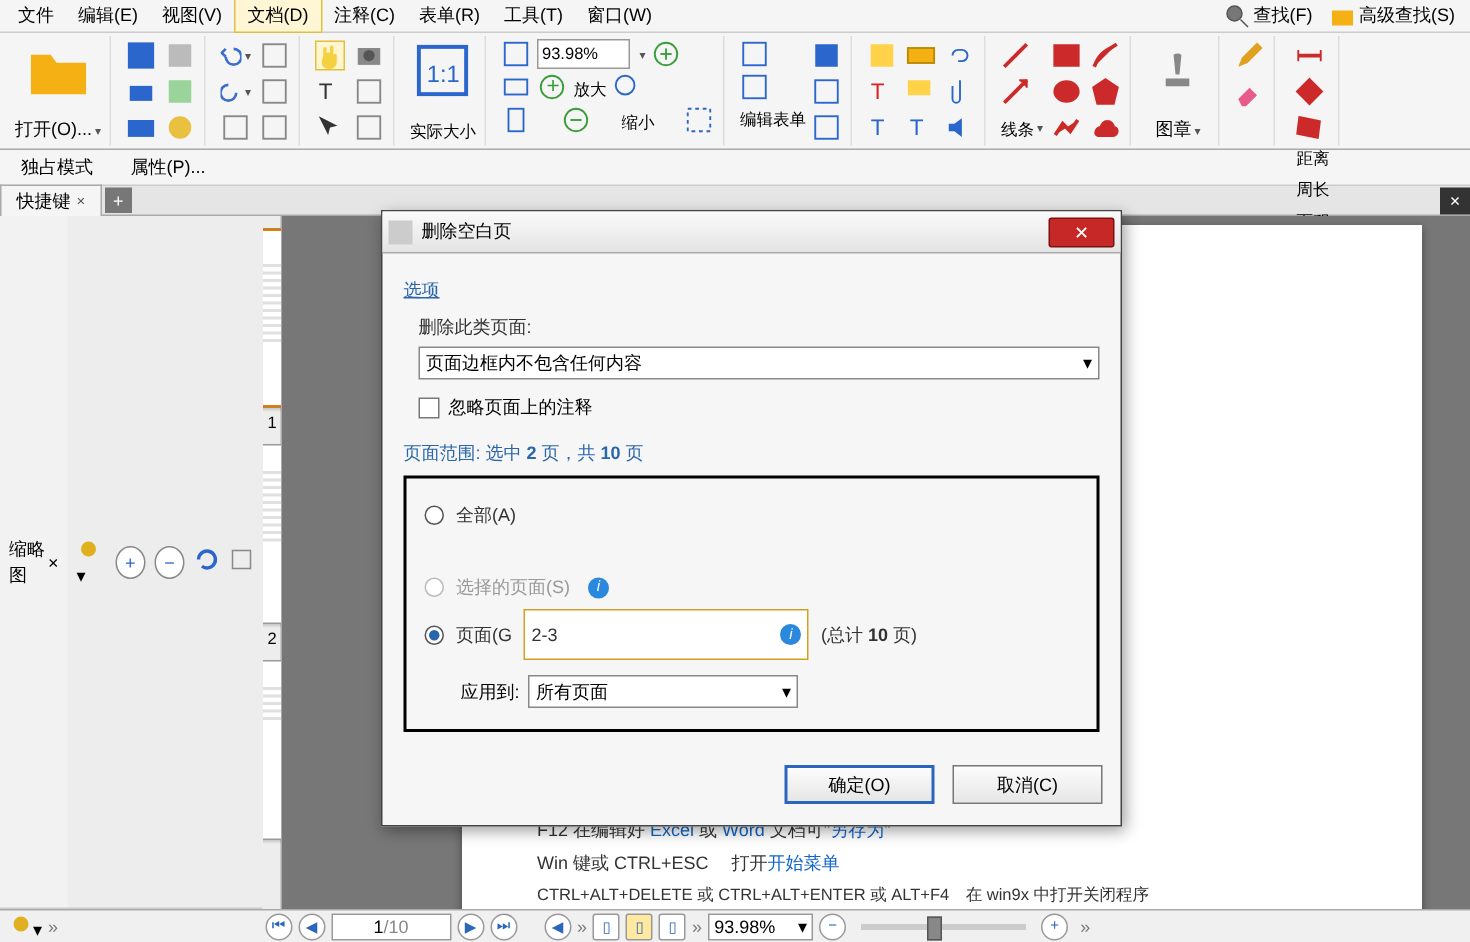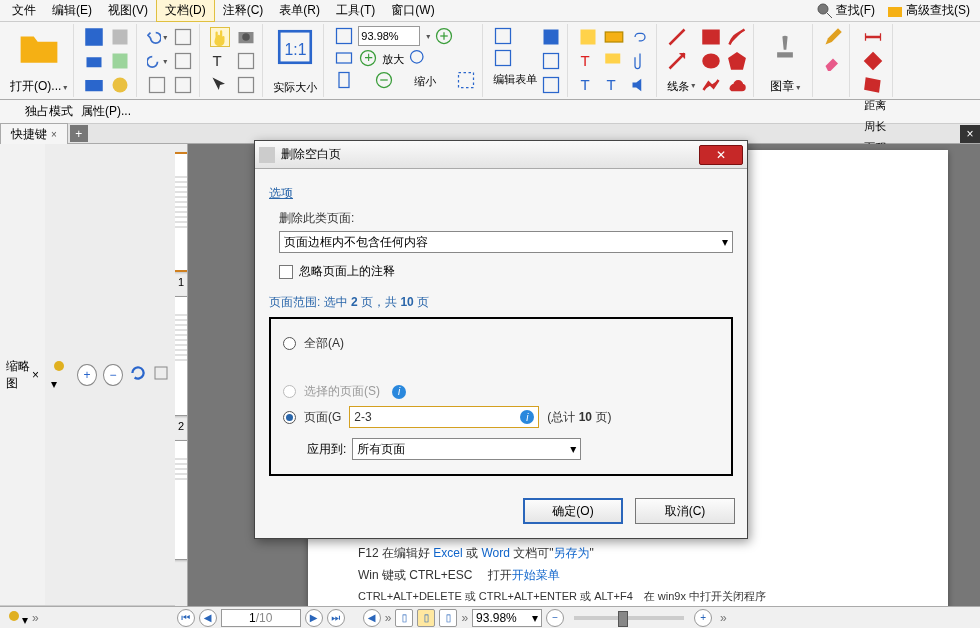--- a/index.html
+++ b/index.html
@@ -17,21 +17,21 @@
 .ribbon-group { display: flex; flex-direction: column; align-items: center; border-right: 1px solid #ddd; padding: 2px 6px; }
 .ribbon-group.vert { justify-content: space-between; }
 .ribbon-grid { display: grid; grid-auto-flow: column; grid-template-rows: repeat(3, 22px); gap: 2px 6px; align-items: center; }
 .rib-ico { width: 20px; height: 20px; display: flex; align-items: center; justify-content: center; }
 .rib-large { width: 42px; height: 42px; display:flex; align-items:center; justify-content:center; }
 .rib-label { font-size: 11px; margin-top: 2px; text-align:center; }
 .zoom-input { width: 62px; height: 20px; border: 1px solid #999; font-size:11px; padding:0 2px; }
 .drop-arrow { font-size: 8px; color: #555; margin-left: 2px; }
 
 
-.secondbar { display:flex; align-items:center; height: 24px; background:#f5f5f5; border-bottom:1px solid #ccc; padding:0 21px; gap:4px; }
+.secondbar { display:flex; align-items:center; height: 24px; background:#f5f5f5; border-bottom:1px solid #ccc; padding:0 10px; gap:21px; }
 .secondbar .sb-item { display:flex; align-items:center; gap:4px; }
 
 
 .tabstrip { display:flex; align-items:center; height:20px; background:#e5e5e5; border-bottom:1px solid #aaa; }
 .tab { background:#f5f5f5; border:1px solid #aaa; border-bottom:none; padding:2px 10px; display:flex; align-items:center; gap:4px; font-size:11px;}
 .tab .x { color:#555; font-size:10px; }
 .tab-add { width:18px;height:17px;background:#777;color:#fff;display:flex;align-items:center;justify-content:center;margin-left:2px;}
 .tabstrip .x-right { margin-left:auto; width:20px;height:18px;background:#333;color:#fff;display:flex;align-items:center;justify-content:center;}
 
 
@@ -63,23 +63,23 @@
 .dlg-sect { color:#2a66aa; margin:6px 0 8px;text-decoration:underline; }
 .dlg-label { color:#333; margin-bottom:4px; }
 .dlg-select { width:100%; height:22px; border:1px solid #888; background:#fff; padding:0 4px; display:flex; align-items:center; justify-content:space-between;}
 .dlg-check { display:flex; align-items:center; gap:6px; margin-top:10px;}
 .page-range-title { color:#2a66aa; margin-top:14px; margin-bottom:6px;}
 .range-box { border:2px solid #000; padding:10px 12px 14px; }
 .radio-row { display:flex; align-items:center; gap:8px; margin:6px 0; color:#333;}
 .radio-row.disabled { color:#999;margin-top:31px;}
 .radio { width:13px;height:13px;border:1px solid #555;border-radius:50%;background:#fff;display:inline-flex;align-items:center;justify-content:center;}
 .radio.checked::after { content:""; width:7px;height:7px;border-radius:50%;background:#2a66aa;}
-.range-input { border:1px solid #d4a020; background:#fff; width:190px; height:22px; padding:4px 4px; display:flex; align-items:center; justify-content:space-between;}
+.range-input { border:1px solid #d4a020; background:#fff; width:190px; height:22px; padding:16px 4px; display:flex; align-items:center; justify-content:space-between;}
 .apply-row { display:flex; align-items:center; gap:6px; margin-top:10px; padding-left:24px;}
-.apply-sel { width:229px; height:22px; border:1px solid #888; background:#fff; padding:0 4px; display:flex; align-items:center; justify-content:space-between;}
+.apply-sel { width:180px; height:22px; border:1px solid #888; background:#fff; padding:0 4px; display:flex; align-items:center; justify-content:space-between;}
 .dlg-btns { display:flex; justify-content:flex-end; gap:12px; padding:10px 12px 14px; }
 .dlg-btn { width:100px; height:26px; border:1px solid #777; background:linear-gradient(#fcfcfc,#e6e6e6); display:flex; align-items:center; justify-content:center;}
 .dlg-btn.primary { border:2px solid #2a66bb; }
 
 
 .statusbar { position:absolute; left:0; right:0; bottom:0; height:22px; background:#f0f0f0; border-top:1px solid #aaa; display:flex; align-items:center; padding:0 6px; gap:4px;}
 .sb-ico { width:18px;height:18px;display:flex;align-items:center;justify-content:center;border:1px solid #999;border-radius:50%;background:#fff;font-size:10px;color:#2a66bb;}
 .sb-page { width:80px;height:18px;border:1px solid #999;display:flex;align-items:center;justify-content:center;background:#fff;font-size:11px;}
 .sb-zoom { width:70px;height:18px;border:1px solid #999;background:#fff;display:flex;align-items:center;padding:0 3px;font-size:11px;}
 .sb-slider { width:110px;height:4px;background:#ccc;position:relative;margin:0 6px;}

